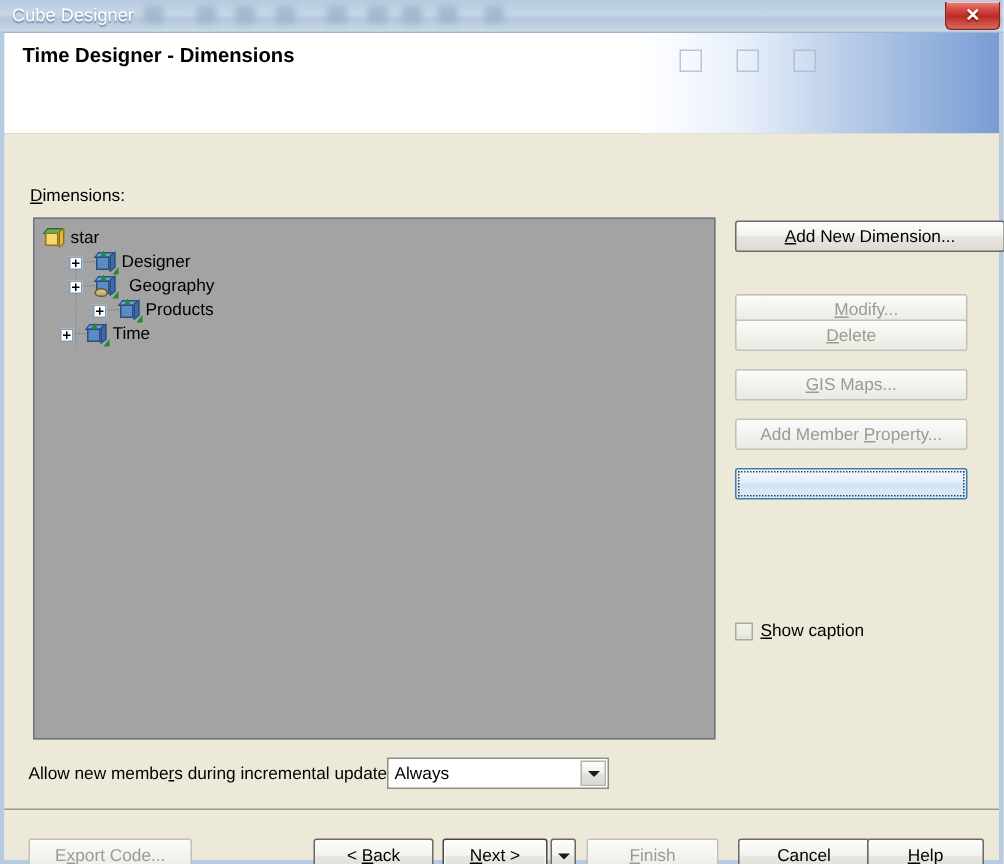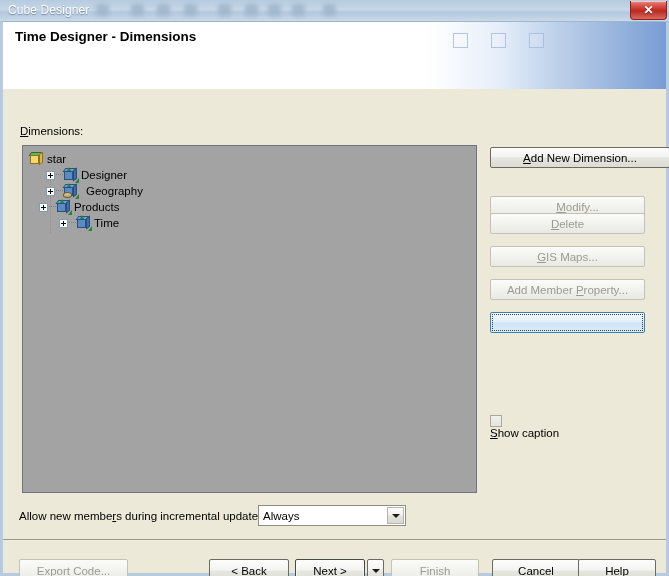--- a/index.html
+++ b/index.html
@@ -289,23 +289,22 @@
     border: 1px dotted #33414f;
   }
   .btn .lbl { position: relative; z-index: 2; }
   .acc { text-decoration: underline; }
 
   
   #show-caption-row {
     position: absolute;
     left: 487px; top: 326px;
     display: flex;
-    align-items: flex-start;
-    white-space: nowrap;
-    flex-direction: column;
+    align-items: center;
+    white-space: nowrap;
   }
   .checkbox {
     width: 12px; height: 12px;
     box-sizing: border-box;
     border: 1px solid #a9a9a0;
     background: linear-gradient(to bottom, #f2f2ee, #e4e4dc);
     margin-right: 5px;
     flex: 0 0 auto;
   }
 
@@ -470,34 +469,34 @@
             <span class="top"></span>
               <span class="front"></span>
               <span class="side"></span>
             <span class="uparrow"></span>
               <span class="arrow"></span>
             <span class="globe"></span>
           </span>
           <span class="tw-label">Geography</span>
         </div>
 
-        <div class="tree-row" style="padding-left:16px">
+        <div class="tree-row" style="padding-left:39px">
           <span class="expander"></span>
           <span class="dotline"></span>
           <span class="cube blue">
             <span class="top"></span>
               <span class="front"></span>
               <span class="side"></span>
             <span class="uparrow"></span>
               <span class="arrow"></span>
           </span>
           <span class="tw-label">Products</span>
         </div>
 
-        <div class="tree-row" style="padding-left:36px">
+        <div class="tree-row" style="padding-left:17px">
           <span class="expander"></span>
           <span class="dotline"></span>
           <span class="cube blue">
             <span class="top"></span>
               <span class="front"></span>
               <span class="side"></span>
             <span class="uparrow"></span>
               <span class="arrow"></span>
           </span>
           <span class="tw-label">Time</span>

